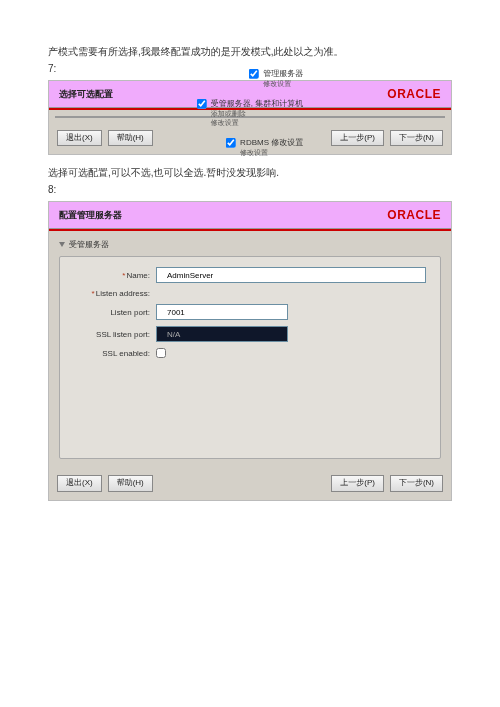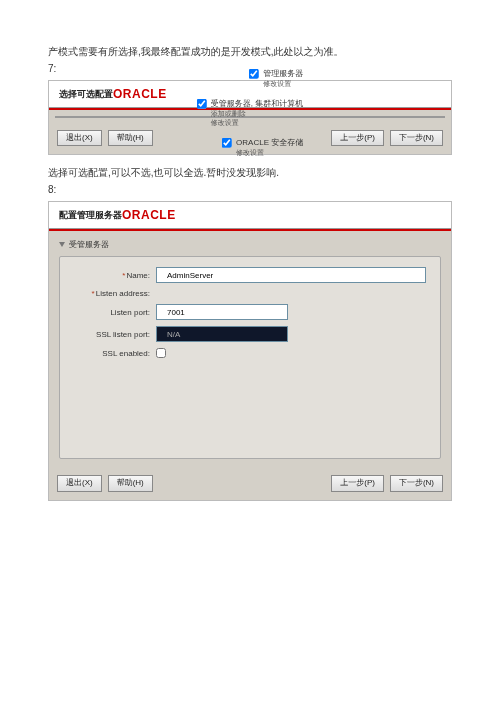--- a/index.html
+++ b/index.html
@@ -16,24 +16,24 @@
   .step-label { font-size: 10px; margin: 2px 0 6px 0; }
 
   .wizard {
     border: 1px solid #bbb;
     background: #d4d0c8;
     display: flex;
     flex-direction: column;
     margin-bottom: 10px;
   }
   .wizard-header {
-    background: #ffffff;
-    display: flex;
-    align-items: center;
-    justify-content: flex-start;
+    background: #f0abfc;
+    display: flex;
+    align-items: center;
+    justify-content: space-between;
     padding: 6px 10px;
     border-bottom: 1px solid #999;
   }
   .wizard-title { font-size: 9px; font-weight: bold; color: #222; }
   .oracle-logo { color: #c00; font-weight: bold; font-size: 12px; letter-spacing: 0.5px; }
   .oracle-bar { height: 2px; background: #c00; }
 
   .wizard-body {
     flex: 1;
     background: #d4d0c8;
@@ -183,21 +183,21 @@
           <input type="checkbox" checked="" style="">
           <span>受管服务器, 集群和计算机</span>
         </label>
         <span class="opt-sub">添加或删除</span>
         <span class="opt-sub">修改设置</span>
       </div>
 
       <div class="opt-group">
         <label class="opt-row">
           <input type="checkbox" checked="" style="">
-          <span>ORACLE 安全存储</span>
+          <span>RDBMS 修改设置</span>
         </label>
         <span class="opt-sub">修改设置</span>
       </div>
 
     </div>
   </div>
 
   <div class="wizard-footer">
     <div class="footer-left">
       <button class="wbtn">退出(X)</button>

